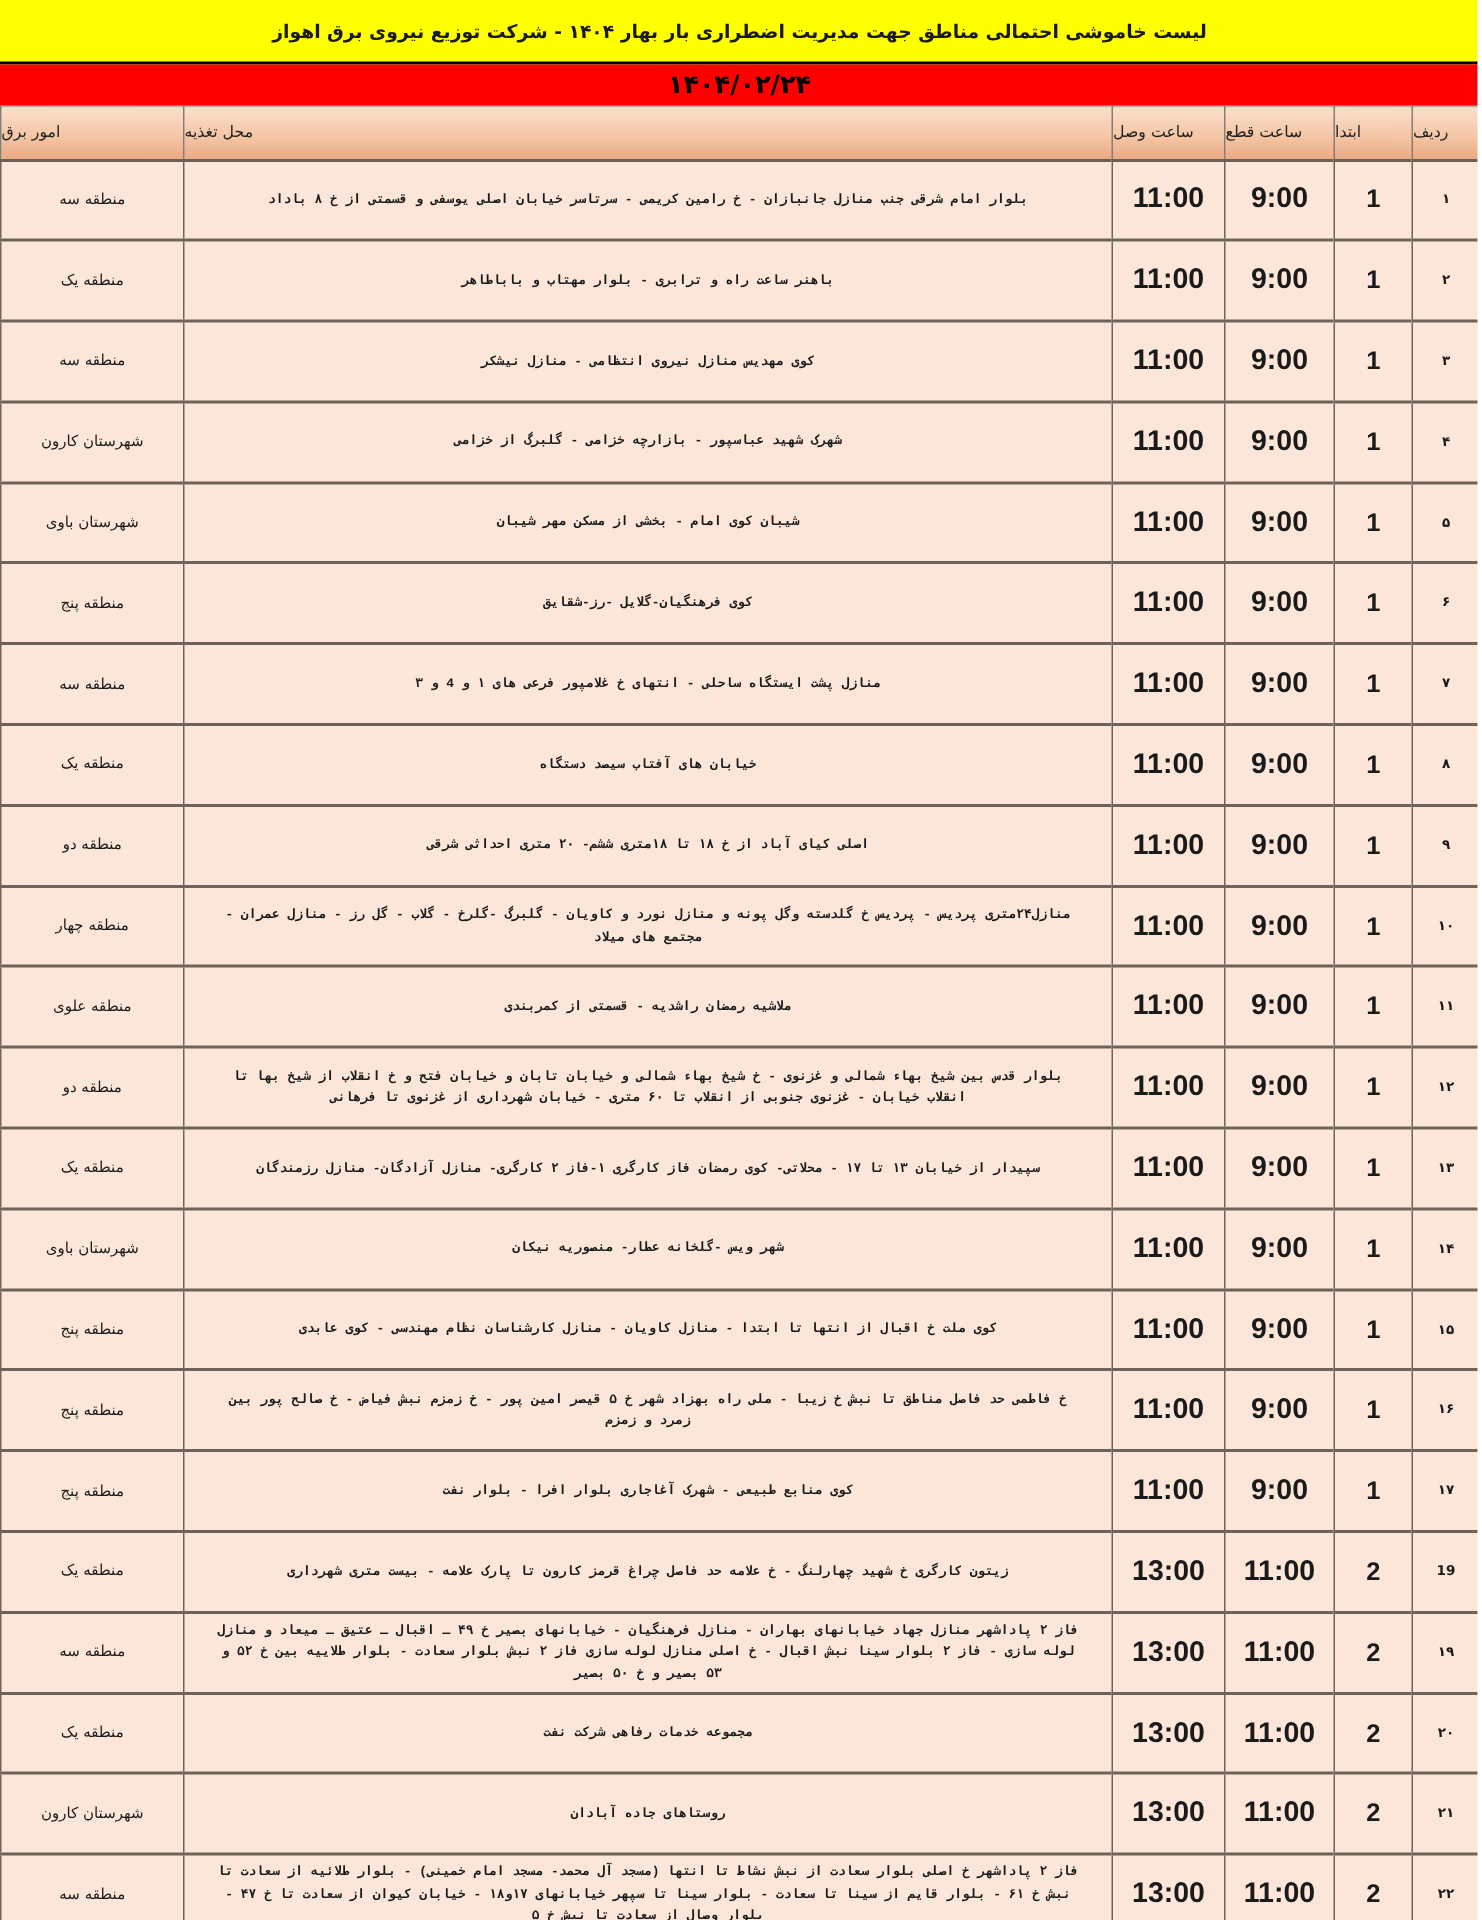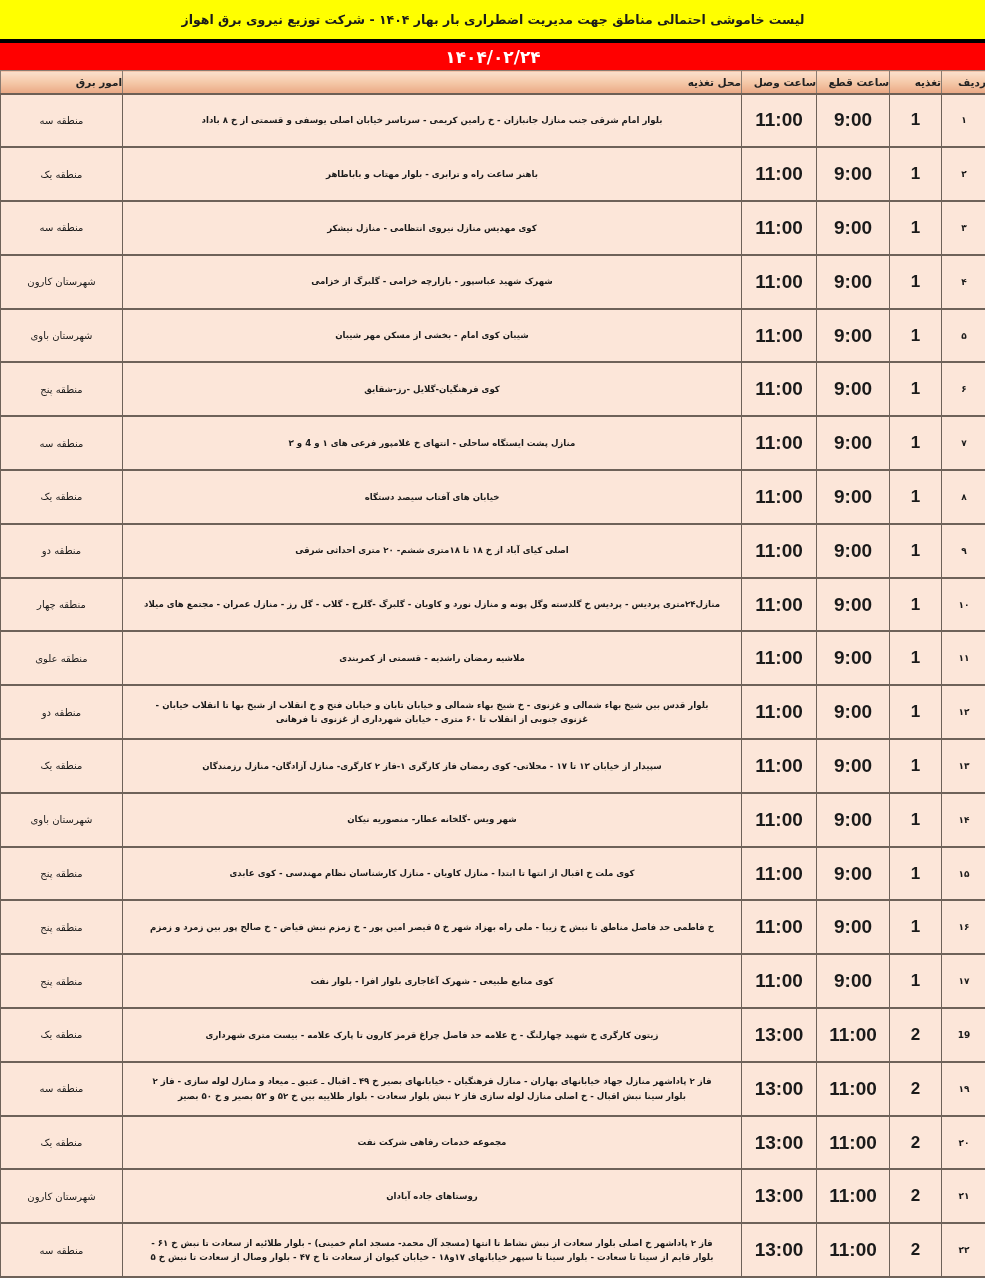--- a/index.html
+++ b/index.html
@@ -1,50 +1,50 @@
 <!DOCTYPE html>
 <html><head>
 <meta charset="utf-8">
 <style>
   * { box-sizing: border-box; margin: 0; padding: 0; }
   html, body { width: 988px; height: 1280px; background: #ffffff; overflow: hidden; }
   body { font-family: "DejaVu Sans", sans-serif; position: relative; }
   .sheet { position: absolute; left: 0; top: 0; width: 986px; height: 1279px; direction: rtl; }
   .title-band {
     position: absolute; left: 0; top: 0; width: 986px; height: 43px;
-    background: #ffff00; border-bottom: 4px solid #000000;
+    background: #ffff00; border-bottom: 2px solid #000000;
     display: flex; align-items: center; justify-content: center;
     font-size: 12.5px; font-weight: bold; color: #1a1a1a;
   }
   .date-band {
     position: absolute; left: 0; top: 43px; width: 986px; height: 27px;
     background: #ff0000;
     display: flex; align-items: center; justify-content: center;
-    font-size: 17px; font-weight: bold; color: #ffffff; letter-spacing: 1px;
+    font-size: 17px; font-weight: bold; color: #000000; letter-spacing: 1px;
   }
   table {
     position: absolute; left: 0; top: 70px; width: 986px;
     border-collapse: collapse; table-layout: fixed;
     direction: rtl;
   }
   th {
-    height: 23px; font-size: 10.5px; font-weight: bold; color: #222;
+    height: 36px; font-size: 10.5px; font-weight: normal; color: #222;
     background: linear-gradient(to bottom, #fbe0cd 0%, #f4c6a5 55%, #eaa884 100%);
     border: 1px solid #8a7b70; border-bottom: 2px solid #6d5f55;
-    text-align: right; vertical-align: middle;
+    text-align: left; vertical-align: middle;
   }
   td {
     height: 53.8px; background: #fce6d9;
     border: 1px solid #6e6259; border-bottom: 2px solid #6e6259;
     text-align: center; vertical-align: middle; color: #1a1a1a;
   }
   td.idx { font-size: 9px; font-weight: bold; }
   td.num { font-family: "Liberation Sans", sans-serif; font-size: 17px; font-weight: bold; }
   td.time { font-family: "Liberation Sans", sans-serif; font-size: 19px; font-weight: bold; }
-  td.loc { font-size: 8.6px; font-weight: bold; line-height: 1.7; padding: 0 20px; }
+  td.loc { font-size: 8.6px; font-weight: bold; line-height: 1.7; padding: 0 20px; font-family: Liberation Mono, monospace; }
   td.zone { font-size: 10px; font-weight: normal; }
   .right-edge { position: absolute; left: 985px; top: 0; width: 3px; height: 1280px; background: #ffffff; }
 </style>
 </head>
 <body>
 
 <div class="sheet">
   <div class="title-band">
     <span>لیست خاموشی احتمالی مناطق جهت مدیریت اضطراری بار بهار ۱۴۰۴ - شرکت توزیع نیروی برق اهواز</span>
   </div>
@@ -57,21 +57,21 @@
       <col style="width:45px">
       <col style="width:52px">
       <col style="width:73px">
       <col style="width:75px">
       <col style="width:619px">
       <col style="width:122px">
     </colgroup>
     <thead>
       <tr>
         <th>ردیف</th>
-        <th>تغذیه</th>
+        <th>ابتدا</th>
         <th>ساعت قطع</th>
         <th>ساعت وصل</th>
         <th>محل تغذیه</th>
         <th>امور برق</th>
       </tr>
     </thead>
     <tbody id="rows">
         <tr>
           <td class="idx">۱</td>
           <td class="num">1</td>

